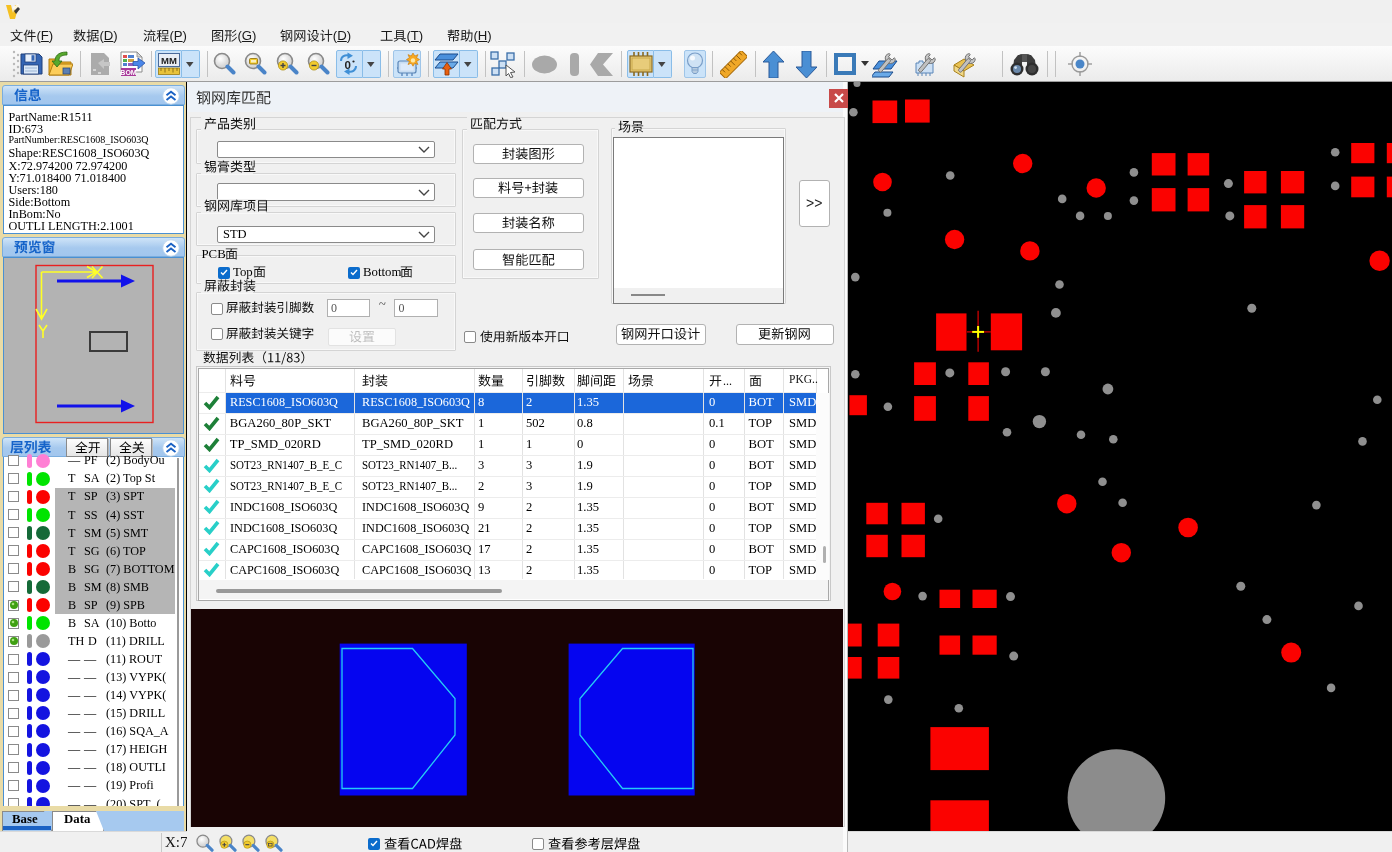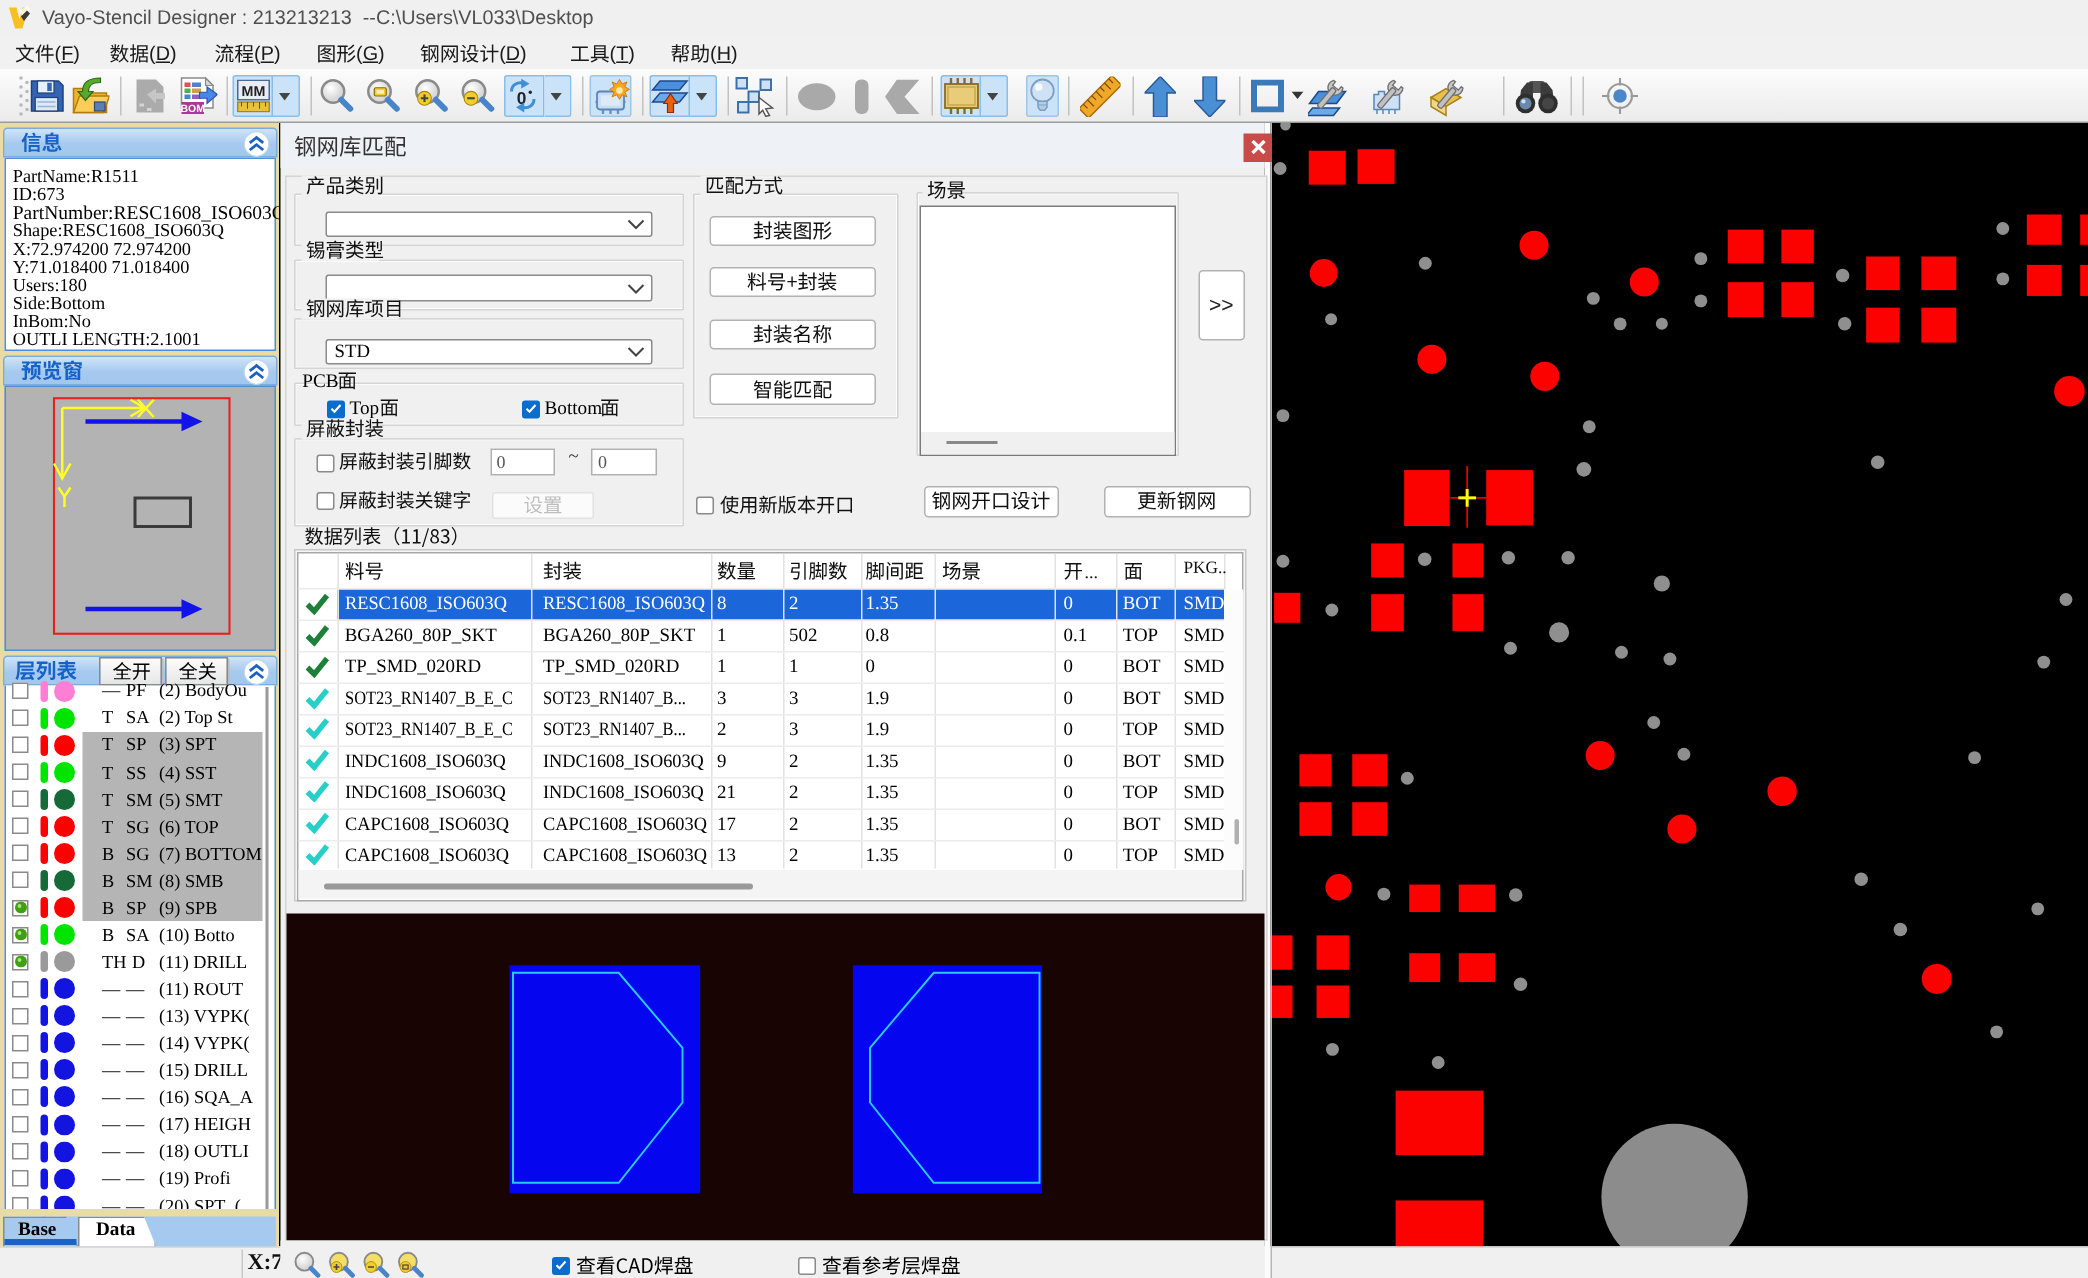--- a/index.html
+++ b/index.html
@@ -6,21 +6,20 @@
 .abs{position:absolute}
 </style></head><body>
 <div id="app">
 
 <div style="position:absolute;left:0.0px;top:0.0px;width:1392.0px;height:23.0px;background:#f0f0f0"></div>
 <svg class="abs" style="left:4px;top:3px" width="18" height="18" viewBox="0 0 18 18">
 <path d="M2 2 L7 2 L9 10 L11 2 L15 2 L11 16 L6 16 Z" fill="#f5c021"></path>
 <path d="M9 4 L14 1 L16 3 L11 8 Z" fill="#fff" opacity="0.85"></path>
 <path d="M10 8 L14 4 L16 6 L12 11 Z" fill="#3a3a3a"></path>
 </svg>
-<div style="position:absolute;left:28.0px;top:5.3px;font-family:'Liberation Sans',sans-serif;font-size:13.2px;font-weight:normal;color:#4f4f4f;white-space:pre;line-height:1;transform:scaleX(1);transform-origin:0 50%">Vayo-Stencil Designer : 213213213  --C:\Users\VL033\Desktop</div>
 <div style="position:absolute;left:0.0px;top:23.0px;width:1392.0px;height:23.0px;background:#f1f1f1"></div>
 <svg class="abs" style="left:10px;top:28.5px;overflow:visible" width="26" height="15">
       <path d="M5.6 0.8C6 1.4 6.4 2.3 6.6 2.8L7.7 2.5C7.5 1.9 7 1.1 6.6 0.4ZM0.7 2.9V3.8H2.7C3.5 5.8 4.5 7.6 5.9 9C4.4 10.2 2.7 11.1 0.5 11.7C0.7 11.9 1 12.4 1.1 12.6C3.3 11.9 5.1 11 6.6 9.7C8.1 11 9.9 12 12.1 12.6C12.2 12.3 12.5 11.9 12.8 11.7C10.7 11.1 8.9 10.2 7.4 9C8.7 7.6 9.7 5.9 10.5 3.8H12.6V2.9ZM6.7 8.3C5.4 7 4.4 5.5 3.7 3.8H9.4C8.7 5.6 7.8 7.1 6.7 8.3Z M17.4 7.1V8.1H21.2V12.7H22.2V8.1H25.8V7.1H22.2V4.2H25.2V3.2H22.2V0.7H21.2V3.2H19.4C19.6 2.6 19.7 2 19.9 1.4L18.9 1.2C18.6 2.9 18 4.6 17.3 5.7C17.5 5.8 17.9 6.1 18.1 6.2C18.5 5.7 18.8 5 19.1 4.2H21.2V7.1ZM16.7 0.6C16 2.6 14.9 4.6 13.6 5.8C13.8 6.1 14.1 6.6 14.2 6.8C14.6 6.4 15 5.8 15.4 5.3V12.6H16.4V3.7C16.9 2.8 17.3 1.8 17.7 0.9Z" fill="#1a1a1a"></path>
     </svg>
 <div style="position:absolute;left:36.4px;top:28px;font-size:13.2px;color:#1a1a1a;font-family:'Liberation Sans',sans-serif">(<u>F</u>)</div>
 <svg class="abs" style="left:73px;top:28.5px;overflow:visible" width="26" height="15">
       <path d="M5.8 0.8C5.6 1.3 5.2 2.1 4.9 2.5L5.5 2.9C5.8 2.4 6.3 1.8 6.7 1.1ZM1.2 1.1C1.5 1.7 1.9 2.4 2 2.9L2.7 2.6C2.6 2.1 2.3 1.4 1.9 0.9ZM5.4 8.2C5.1 8.9 4.7 9.5 4.2 10C3.7 9.7 3.2 9.5 2.7 9.2C2.9 8.9 3.1 8.6 3.3 8.2ZM1.5 9.6C2.1 9.8 2.8 10.2 3.5 10.5C2.6 11.1 1.6 11.5 0.5 11.8C0.7 12 0.9 12.3 1 12.6C2.2 12.2 3.4 11.7 4.3 11C4.7 11.2 5.1 11.5 5.4 11.7L6.1 11C5.8 10.8 5.4 10.6 5 10.4C5.6 9.6 6.2 8.7 6.5 7.5L6 7.3L5.8 7.4H3.7L4 6.7L3.1 6.5C3 6.8 2.9 7.1 2.7 7.4H0.9V8.2H2.3C2 8.7 1.7 9.2 1.5 9.6ZM3.4 0.5V3H0.7V3.8H3.1C2.5 4.7 1.4 5.5 0.5 5.9C0.7 6.1 0.9 6.4 1.1 6.6C1.9 6.2 2.7 5.5 3.4 4.7V6.3H4.3V4.5C5 4.9 5.8 5.6 6.1 5.9L6.6 5.2C6.3 4.9 5.2 4.2 4.5 3.8H7V3H4.3V0.5ZM8.3 0.6C8 3 7.4 5.2 6.3 6.6C6.6 6.7 6.9 7 7.1 7.2C7.4 6.7 7.7 6.1 8 5.5C8.3 6.7 8.7 7.9 9.2 9C8.4 10.2 7.4 11.2 6 11.9C6.1 12.1 6.4 12.5 6.5 12.7C7.9 12 8.9 11.1 9.6 9.9C10.3 11 11.1 11.9 12.2 12.6C12.3 12.3 12.6 12 12.8 11.8C11.7 11.2 10.9 10.2 10.2 9C10.9 7.6 11.3 6 11.6 4H12.5V3.1H8.8C8.9 2.3 9.1 1.6 9.2 0.8ZM10.7 4C10.5 5.5 10.2 6.9 9.7 8C9.2 6.8 8.8 5.4 8.6 4Z M19.6 8.5V12.7H20.5V12.1H24.5V12.6H25.4V8.5H22.9V6.8H25.8V6H22.9V4.5H25.4V1.1H18.4V5.1C18.4 7.2 18.3 10.1 16.9 12.1C17.1 12.2 17.6 12.5 17.7 12.7C18.8 11 19.2 8.8 19.3 6.8H22V8.5ZM19.4 2H24.4V3.7H19.4ZM19.4 4.5H22V6H19.4L19.4 5.1ZM20.5 11.3V9.3H24.5V11.3ZM15.4 0.5V3.2H13.8V4.1H15.4V7C14.7 7.2 14.1 7.4 13.6 7.5L13.8 8.5L15.4 8V11.4C15.4 11.6 15.3 11.7 15.2 11.7C15 11.7 14.5 11.7 13.9 11.7C14.1 11.9 14.2 12.3 14.2 12.6C15 12.6 15.6 12.6 15.9 12.4C16.2 12.2 16.3 12 16.3 11.4V7.7L17.8 7.2L17.7 6.3L16.3 6.7V4.1H17.8V3.2H16.3V0.5Z" fill="#1a1a1a"></path>
     </svg>
 <div style="position:absolute;left:99.4px;top:28px;font-size:13.2px;color:#1a1a1a;font-family:'Liberation Sans',sans-serif">(<u>D</u>)</div>
 <svg class="abs" style="left:143px;top:28.5px;overflow:visible" width="26" height="15">
@@ -402,34 +401,34 @@
 <circle cx="1266.9" cy="619.1" r="4.5" fill="#8f8f8f"></circle>
 <circle cx="1331.1" cy="687.4" r="4.3" fill="#8f8f8f"></circle>
 <circle cx="1116.4" cy="797.5" r="48.8" fill="#8c8c8c"></circle>
 <line x1="978.1" y1="310.2" x2="978.1" y2="351.3" stroke="#e00000" stroke-width="1.2"></line>
 <line x1="966.9" y1="331.4" x2="990.8" y2="331.4" stroke="#e00000" stroke-width="1.2"></line>
 <line x1="978.1" y1="325.5" x2="978.1" y2="337.3" stroke="#ffff00" stroke-width="2"></line>
 <line x1="972.2" y1="331.4" x2="984" y2="331.4" stroke="#ffff00" stroke-width="2"></line>
 </svg>
 <div style="position:absolute;left:0.0px;top:831.0px;width:1392.0px;height:21.0px;background:#f0f0f0;border-top:1px solid #d9d9d9"></div>
 <div style="position:absolute;left:161.0px;top:833.0px;width:1.0px;height:19.0px;background:#c8c8c8"></div>
-<div style="position:absolute;left:165.0px;top:835.2px;font-family:'Liberation Serif',serif;font-size:15.0px;font-weight:bold;color:#111;white-space:pre;line-height:1;transform:scaleX(1.0);transform-origin:0 50%">X:7</div>
+<div style="position:absolute;left:165.0px;top:835.2px;font-family:'Liberation Serif',serif;font-size:15.0px;font-weight:normal;color:#111;white-space:pre;line-height:1;transform:scaleX(1.0);transform-origin:0 50%">X:7</div>
 <div style="position:absolute;left:0.0px;top:81.5px;width:186.0px;height:749.5px;background:#e9dba6"></div>
 <div style="position:absolute;left:2.0px;top:85.0px;width:183.0px;height:20.0px;background:linear-gradient(#cfe4f8,#a6c9ee 55%,#a2c6ee);border:1px solid #7aadde;border-radius:3px 3px 0 0"></div>
 <svg style="position:absolute;left:14.0px;top:88.4px;overflow:visible" width="28" height="15">
       <path d="M5.3 4.7V5.9H12.2V4.7ZM5.3 6.7V7.9H12.2V6.7ZM5.1 8.7V13.4H6.5V12.9H11V13.3H12.4V8.7ZM6.5 11.6V10H11V11.6ZM7.4 0.9C7.7 1.4 8.1 2.1 8.3 2.6H4.3V3.9H13.3V2.6H9L9.9 2.2C9.6 1.7 9.2 1 8.8 0.4ZM3.2 0.5C2.6 2.4 1.5 4.4 0.3 5.7C0.6 6 1 6.9 1.2 7.3C1.5 6.9 1.8 6.5 2.2 6V13.4H3.7V3.4C4.1 2.6 4.4 1.7 4.7 0.9Z M17.9 4.7H23.4V5.4H17.9ZM17.9 6.5H23.4V7.2H17.9ZM17.9 2.9H23.4V3.5H17.9ZM17.3 9.3V11.2C17.3 12.7 17.8 13.1 19.7 13.1C20.1 13.1 22 13.1 22.4 13.1C23.9 13.1 24.4 12.7 24.6 10.7C24.2 10.6 23.4 10.4 23.1 10.1C23 11.5 22.9 11.6 22.2 11.6C21.8 11.6 20.3 11.6 19.9 11.6C19.1 11.6 19 11.6 19 11.2V9.3ZM24 9.4C24.6 10.4 25.3 11.6 25.5 12.4L27 11.8C26.8 10.9 26.1 9.7 25.5 8.8ZM15.5 9.1C15.2 10 14.7 11.2 14.2 12L15.7 12.7C16.2 11.9 16.7 10.6 17 9.7ZM19.5 8.9C20.1 9.5 20.9 10.4 21.2 11.1L22.5 10.3C22.2 9.7 21.7 9 21.1 8.4H25V1.6H21.3C21.4 1.3 21.7 0.9 21.9 0.5L19.8 0.3C19.8 0.7 19.6 1.2 19.5 1.6H16.3V8.4H20.3Z" fill="#1563c9"></path>
     </svg>
 <svg class="abs" style="left:162px;top:87px" width="18" height="18" viewBox="0 0 18 18">
       <circle cx="9" cy="9" r="8.2" fill="#fff" stroke="#bcd6ee" stroke-width="0.8"></circle>
       <path d="M4.5 8.2 L9 4.7 L13.5 8.2 M4.5 13 L9 9.5 L13.5 13" fill="none" stroke="#1b62c4" stroke-width="1.9"></path>
     </svg>
 <div style="position:absolute;left:3.0px;top:105.0px;width:181.0px;height:129.0px;background:#fff;border:1px solid #4a90d2"></div>
 <div style="position:absolute;left:8.5px;top:111.2px;font-family:'Liberation Serif',serif;font-size:12.2px;font-weight:normal;color:#000;white-space:pre;line-height:1;transform:scaleX(1.0);transform-origin:0 50%">PartName:R1511</div>
 <div style="position:absolute;left:8.5px;top:123.3px;font-family:'Liberation Serif',serif;font-size:12.2px;font-weight:normal;color:#000;white-space:pre;line-height:1;transform:scaleX(1.0);transform-origin:0 50%">ID:673</div>
-<div style="position:absolute;left:8.5px;top:135.3px;font-family:'Liberation Serif',serif;font-size:13px;font-weight:normal;color:#000;white-space:pre;line-height:1;transform:scaleX(1.0);transform-origin:0 50%">PartNumber:RESC1608_ISO603Q</div>
+<div style="position:absolute;left:8.5px;top:135.3px;font-family:'Liberation Serif',serif;font-size:10px;font-weight:normal;color:#000;white-space:pre;line-height:1;transform:scaleX(1.0);transform-origin:0 50%">PartNumber:RESC1608_ISO603Q</div>
 <div style="position:absolute;left:8.5px;top:147.4px;font-family:'Liberation Serif',serif;font-size:12.2px;font-weight:normal;color:#000;white-space:pre;line-height:1;transform:scaleX(1.0);transform-origin:0 50%">Shape:RESC1608_ISO603Q</div>
 <div style="position:absolute;left:8.5px;top:159.5px;font-family:'Liberation Serif',serif;font-size:12.2px;font-weight:normal;color:#000;white-space:pre;line-height:1;transform:scaleX(1.0);transform-origin:0 50%">X:72.974200 72.974200</div>
 <div style="position:absolute;left:8.5px;top:171.5px;font-family:'Liberation Serif',serif;font-size:12.2px;font-weight:normal;color:#000;white-space:pre;line-height:1;transform:scaleX(1.0);transform-origin:0 50%">Y:71.018400 71.018400</div>
 <div style="position:absolute;left:8.5px;top:183.6px;font-family:'Liberation Serif',serif;font-size:12.2px;font-weight:normal;color:#000;white-space:pre;line-height:1;transform:scaleX(1.0);transform-origin:0 50%">Users:180</div>
 <div style="position:absolute;left:8.5px;top:195.6px;font-family:'Liberation Serif',serif;font-size:12.2px;font-weight:normal;color:#000;white-space:pre;line-height:1;transform:scaleX(1.0);transform-origin:0 50%">Side:Bottom</div>
 <div style="position:absolute;left:8.5px;top:207.7px;font-family:'Liberation Serif',serif;font-size:12.2px;font-weight:normal;color:#000;white-space:pre;line-height:1;transform:scaleX(1.0);transform-origin:0 50%">InBom:No</div>
 <div style="position:absolute;left:8.5px;top:219.8px;font-family:'Liberation Serif',serif;font-size:12.2px;font-weight:normal;color:#000;white-space:pre;line-height:1;transform:scaleX(1.0);transform-origin:0 50%">OUTLI LENGTH:2.1001</div>
 <div style="position:absolute;left:2.0px;top:237.0px;width:183.0px;height:20.0px;background:linear-gradient(#cfe4f8,#a6c9ee 55%,#a2c6ee);border:1px solid #7aadde;border-radius:3px 3px 0 0"></div>
 <svg style="position:absolute;left:14.0px;top:240.4px;overflow:visible" width="41" height="15">
       <path d="M9 5.6V8.1C9 9.4 8.6 11.1 5.5 12.1C5.9 12.4 6.3 13 6.6 13.3C10 12 10.5 9.9 10.5 8.1V5.6ZM10 11.2C10.8 11.9 11.8 12.8 12.3 13.4L13.5 12.3C12.9 11.8 11.8 10.9 11.1 10.2ZM0.9 4.1C1.6 4.5 2.4 5.1 3.1 5.5H0.4V7H2.4V11.6C2.4 11.7 2.4 11.8 2.2 11.8C2 11.8 1.3 11.8 0.7 11.8C1 12.2 1.2 12.9 1.2 13.4C2.2 13.4 2.9 13.3 3.4 13.1C3.9 12.8 4 12.4 4 11.6V7H4.8C4.7 7.7 4.5 8.3 4.4 8.7L5.6 9C5.9 8.2 6.3 6.9 6.6 5.7L5.6 5.5L5.3 5.5H4.7L5.1 5.1C4.8 4.9 4.4 4.7 4.1 4.4C4.8 3.6 5.6 2.6 6.2 1.6L5.2 0.9L4.9 1H0.7V2.4H3.9C3.6 2.9 3.2 3.4 2.9 3.7L1.8 3.1ZM6.7 3.4V10.1H8.3V4.9H11.2V10H12.9V3.4H10.4L10.7 2.4H13.4V1H6.3V2.4H9L8.8 3.4Z M22.9 3.7C23.4 4.4 24 5.2 24.2 5.8L25.7 5.2C25.4 4.6 24.9 3.8 24.4 3.2ZM15.2 1.2V5.2H16.8V1.2ZM18.1 0.6V5.7H19.7V0.6ZM16.2 6V10.5H17.8V7.5H23.7V10.3H25.4V6ZM21.6 0.4C21.3 2 20.7 3.6 19.9 4.6C20.3 4.8 21 5.2 21.3 5.4C21.7 4.8 22.1 4 22.5 3.1H26.8V1.6H23L23.2 0.7ZM19.7 7.9V9C19.7 9.9 19.3 11.2 14.6 12.1C15 12.4 15.4 13 15.6 13.4C18.8 12.7 20.3 11.7 20.9 10.8V11.4C20.9 12.8 21.3 13.2 23 13.2C23.4 13.2 24.7 13.2 25.1 13.2C26.3 13.2 26.8 12.8 26.9 11.2C26.5 11.1 25.8 10.8 25.5 10.6C25.5 11.7 25.4 11.8 24.9 11.8C24.6 11.8 23.5 11.8 23.3 11.8C22.7 11.8 22.6 11.8 22.6 11.4V9.6H21.4C21.5 9.4 21.5 9.3 21.5 9.1V7.9Z M32.7 2.8C31.5 3.6 29.8 4.2 28.4 4.5L29.2 5.8C30.8 5.4 32.6 4.6 33.9 3.6ZM33.3 4.3C33.2 4.7 32.9 5.3 32.6 5.7H29.6V13.4H31.3V13H37.7V13.3H39.5V5.7H34.3C34.6 5.4 34.9 5 35.1 4.6ZM31.3 11.8V6.9H37.7V11.8ZM32.7 9.6C33 9.7 33.4 9.9 33.7 10C33 10.4 32.2 10.6 31.4 10.8C31.6 11.1 31.9 11.5 32.1 11.8C33.1 11.5 34.1 11.2 35 10.6C35.6 10.9 36.2 11.3 36.6 11.6L37.4 10.7C37.1 10.4 36.6 10.2 36 9.9C36.6 9.4 37 8.8 37.4 8L36.5 7.6L36.3 7.7H33.9L34.2 7.2L33 7C32.7 7.6 32.2 8.3 31.4 8.8C31.7 9 32.1 9.3 32.3 9.6C32.7 9.3 33 9 33.3 8.7H35.6C35.4 8.9 35.1 9.1 34.8 9.4C34.3 9.2 33.9 9 33.4 8.8ZM33.2 0.7 33.5 1.5H28.5V3.9H30.2V2.7H36.3L35.2 3.7C36.7 4.2 38.7 5.2 39.6 5.8L40.8 4.8C40.3 4.5 39.6 4.1 38.9 3.8H40.5V1.5H35.5C35.3 1.1 35.1 0.7 35 0.3ZM36.3 2.7H38.8V3.7C37.9 3.4 37 3 36.3 2.7Z" fill="#1563c9"></path>

